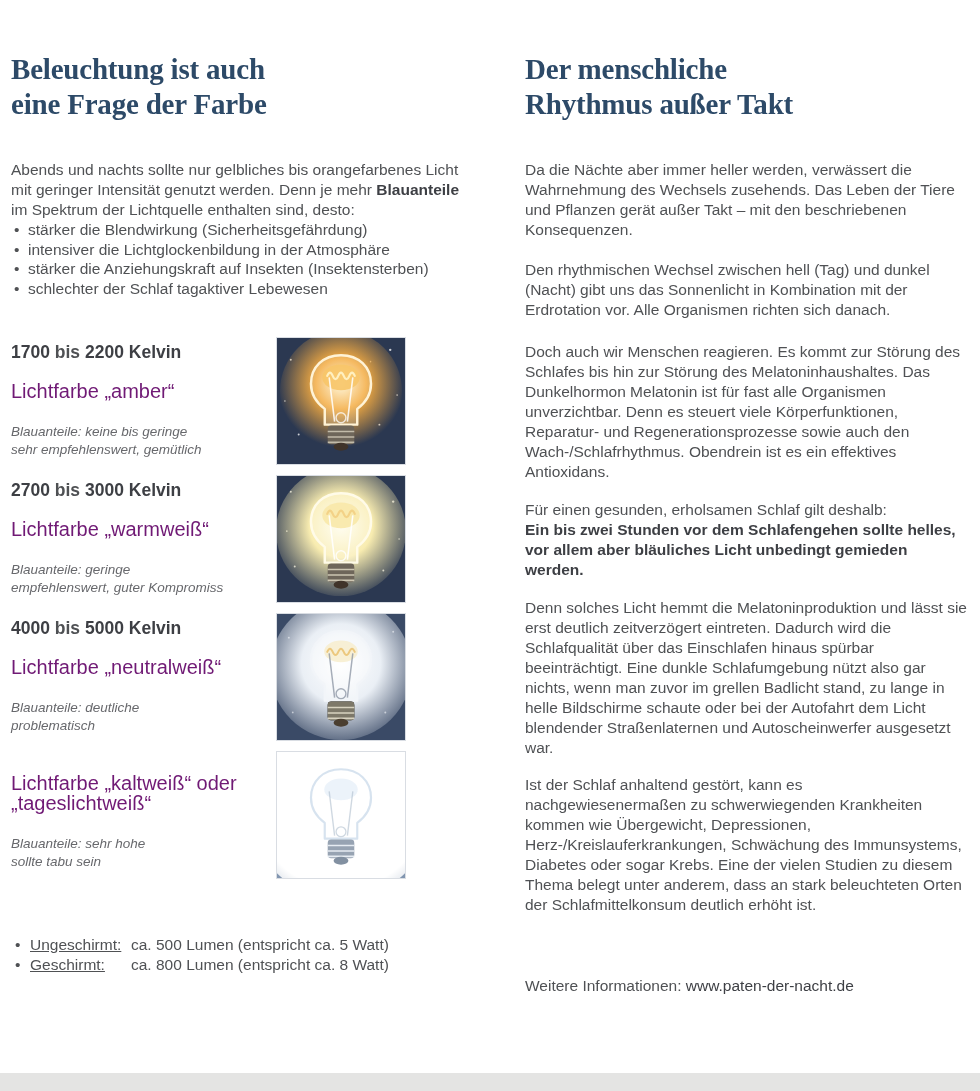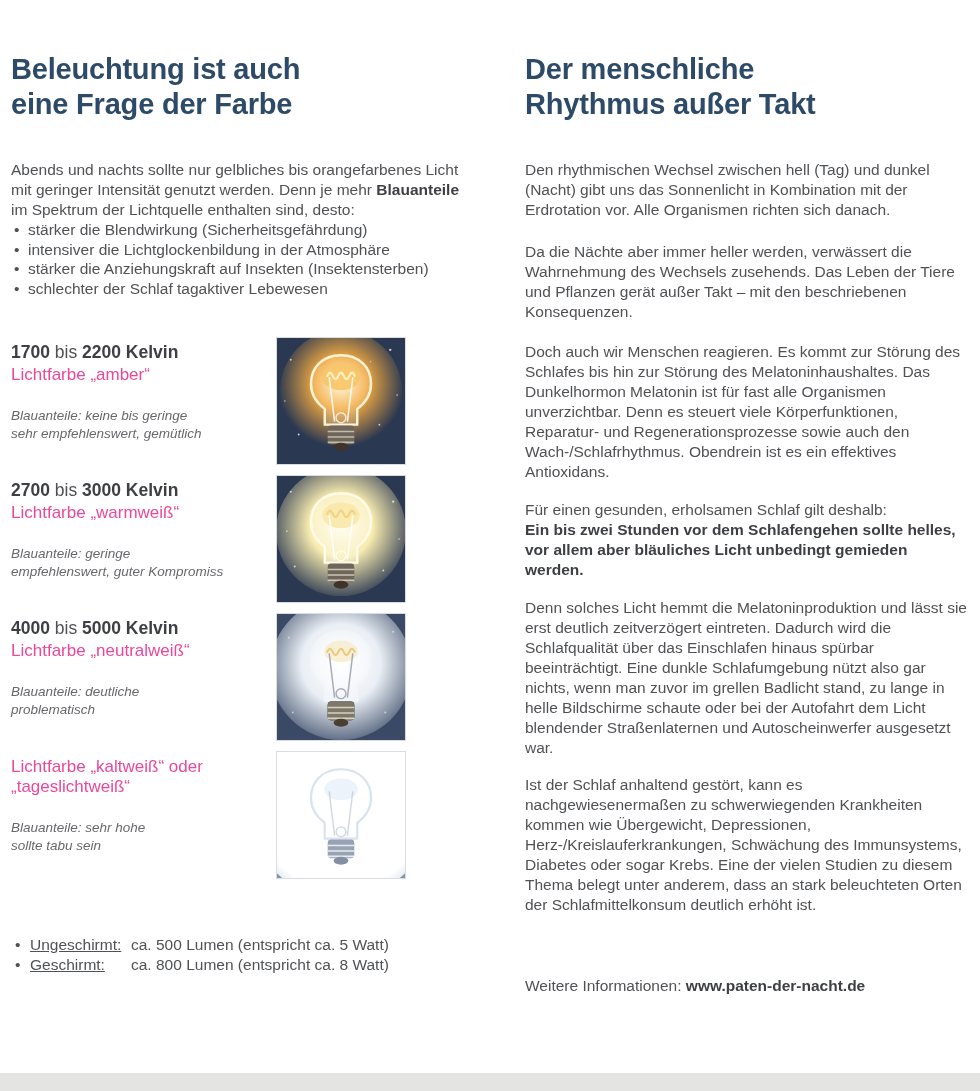--- a/index.html
+++ b/index.html
@@ -17,53 +17,54 @@
   .col-left  { left: 11px;  width: 458px; }
   .col-right { left: 525px; width: 442px; }
 
   h1.section-heading {
     margin: 0 0 38px 0;
     font-size: 29px;
     line-height: 35px;
     font-weight: 700;
     color: #2d4a68;
     letter-spacing: -0.2px;
+    font-family: Liberation Serif, serif;
   }
   p.body-text {
     margin: 0 0 20px 0;
     font-size: 15.5px;
     line-height: 20px;
     color: #4f5154;
   }
   .bold-inline { font-weight: 700; color: #3d3f44; }
 
   .bullet-list { margin: 0 0 0 0; }
   .bullet-row { display: flex; line-height: 19.5px; font-size: 15.5px; }
   .bullet-dot { width: 17px; flex: none; padding-left: 3px; color: #4f5154; }
   .bullet-text { flex: 1; }
 
   .kelvin-area { margin-top: 39px; }
   .k-row { display: flex; align-items: flex-start; height: 138px; }
   .k-text { width: 265px; flex: none; padding-top: 4px; }
   .k-range { font-size: 17.5px; font-weight: 700; color: #3d3f44; line-height: 22px; }
-  .k-range .k-sep { font-weight: 400; color: #4f5154; margin-top: 36px; }
-  .k-lichtfarbe { font-size: 17px; line-height: 20px; color: #ec4899; margin-top: 2px; }
+  .k-range .k-sep { font-weight: 700; color: #4f5154; margin-top: 36px; }
+  .k-lichtfarbe { font-size: 20px; line-height: 20px; color: #701a75; margin-top: 18px; }
   .k-note { font-size: 13.5px; font-style: italic; color: #67686c; line-height: 17.5px; margin-top: 22px; }
   .k-img { flex: none; width: 130px; height: 128px; border: 1px solid #d9dde3; }
   .k-img svg { display: block; width: 128px; height: 126px; }
 
   .guideline { margin-top: 46px; }
   .guide-title { font-size: 15.5px; line-height: 20px; margin: 0 0 1px 0; }
   .guide-row { display: flex; font-size: 15.5px; line-height: 20px; }
   .guide-dot { width: 19px; flex: none; padding-left: 4px; }
   .guide-label { width: 101px; flex: none; text-decoration: underline; }
 
   .advice-bold { font-weight: 700; color: #3d3f44; }
   .info-footer { margin-top: 61px; font-size: 15.5px; line-height: 20px; }
-  .info-url { font-weight: 700; color: #3d3f44; }
+  .info-url { font-weight: 400; color: #3d3f44; }
 
   .bottom-bar {
     position: absolute;
     left: 0; right: 0; bottom: 0;
     height: 18px;
     background: #e4e4e3;
   }
 </style>
 </head>
 <body>
@@ -264,22 +265,22 @@
       </div>
     </div>
   </div>
 
   <div class="col col-right">
     <h1 class="section-heading">
       <span>Der menschliche</span><br>
       <span>Rhythmus außer Takt</span>
     </h1>
 
+    <p class="body-text">Da die Nächte aber immer heller werden, verwässert die Wahrnehmung des Wechsels zusehends. Das Leben der Tiere und Pflanzen gerät außer Takt – mit den beschriebenen Konsequenzen.</p>
     <p class="body-text" style="margin-bottom:22px;">Den rhythmischen Wechsel zwischen hell (Tag) und dunkel (Nacht) gibt uns das Sonnenlicht in Kombination mit der Erdrotation vor. Alle Organismen richten sich danach.</p>
-    <p class="body-text">Da die Nächte aber immer heller werden, verwässert die Wahrnehmung des Wechsels zusehends. Das Leben der Tiere und Pflanzen gerät außer Takt – mit den beschriebenen Konsequenzen.</p>
     <p class="body-text" style="margin-bottom:18px;">Doch auch wir Menschen reagieren. Es kommt zur Störung des Schlafes bis hin zur Störung des Melatoninhaushaltes. Das Dunkelhormon Melatonin ist für fast alle Organismen unverzichtbar. Denn es steuert viele Körperfunktionen, Reparatur- und Regenerationsprozesse sowie auch den Wach-/Schlafrhythmus. Obendrein ist es ein effektives Antioxidans.</p>
     <p class="body-text" style="margin-bottom:18px;"><span>Für einen gesunden, erholsamen Schlaf gilt deshalb:</span><br><span class="advice-bold">Ein bis zwei Stunden vor dem Schlafengehen sollte helles, vor allem aber bläuliches Licht unbedingt gemieden werden.</span></p>
     <p class="body-text" style="margin-bottom:17px;">Denn solches Licht hemmt die Melatoninproduktion und lässt sie erst deutlich zeitverzögert eintreten. Dadurch wird die Schlafqualität über das Einschlafen hinaus spürbar beeinträchtigt. Eine dunkle Schlafumgebung nützt also gar nichts, wenn man zuvor im grellen Badlicht stand, zu lange in helle Bildschirme schaute oder bei der Autofahrt dem Licht blendender Straßenlaternen und Autoscheinwerfer ausgesetzt war.</p>
     <p class="body-text" style="margin-bottom:0;">Ist der Schlaf anhaltend gestört, kann es nachgewiesenermaßen zu schwerwiegenden Krankheiten kommen wie Übergewicht, Depressionen, Herz-/Kreislauferkrankungen, Schwächung des Immunsystems, Diabetes oder sogar Krebs. Eine der vielen Studien zu diesem Thema belegt unter anderem, dass an stark beleuchteten Orten der Schlafmittelkonsum deutlich erhöht ist.</p>
 
     <p class="info-footer"><span>Weitere Informationen: </span><span class="info-url">www.paten-der-nacht.de</span></p>
   </div>
 
   <div class="bottom-bar"></div>
 </div>

